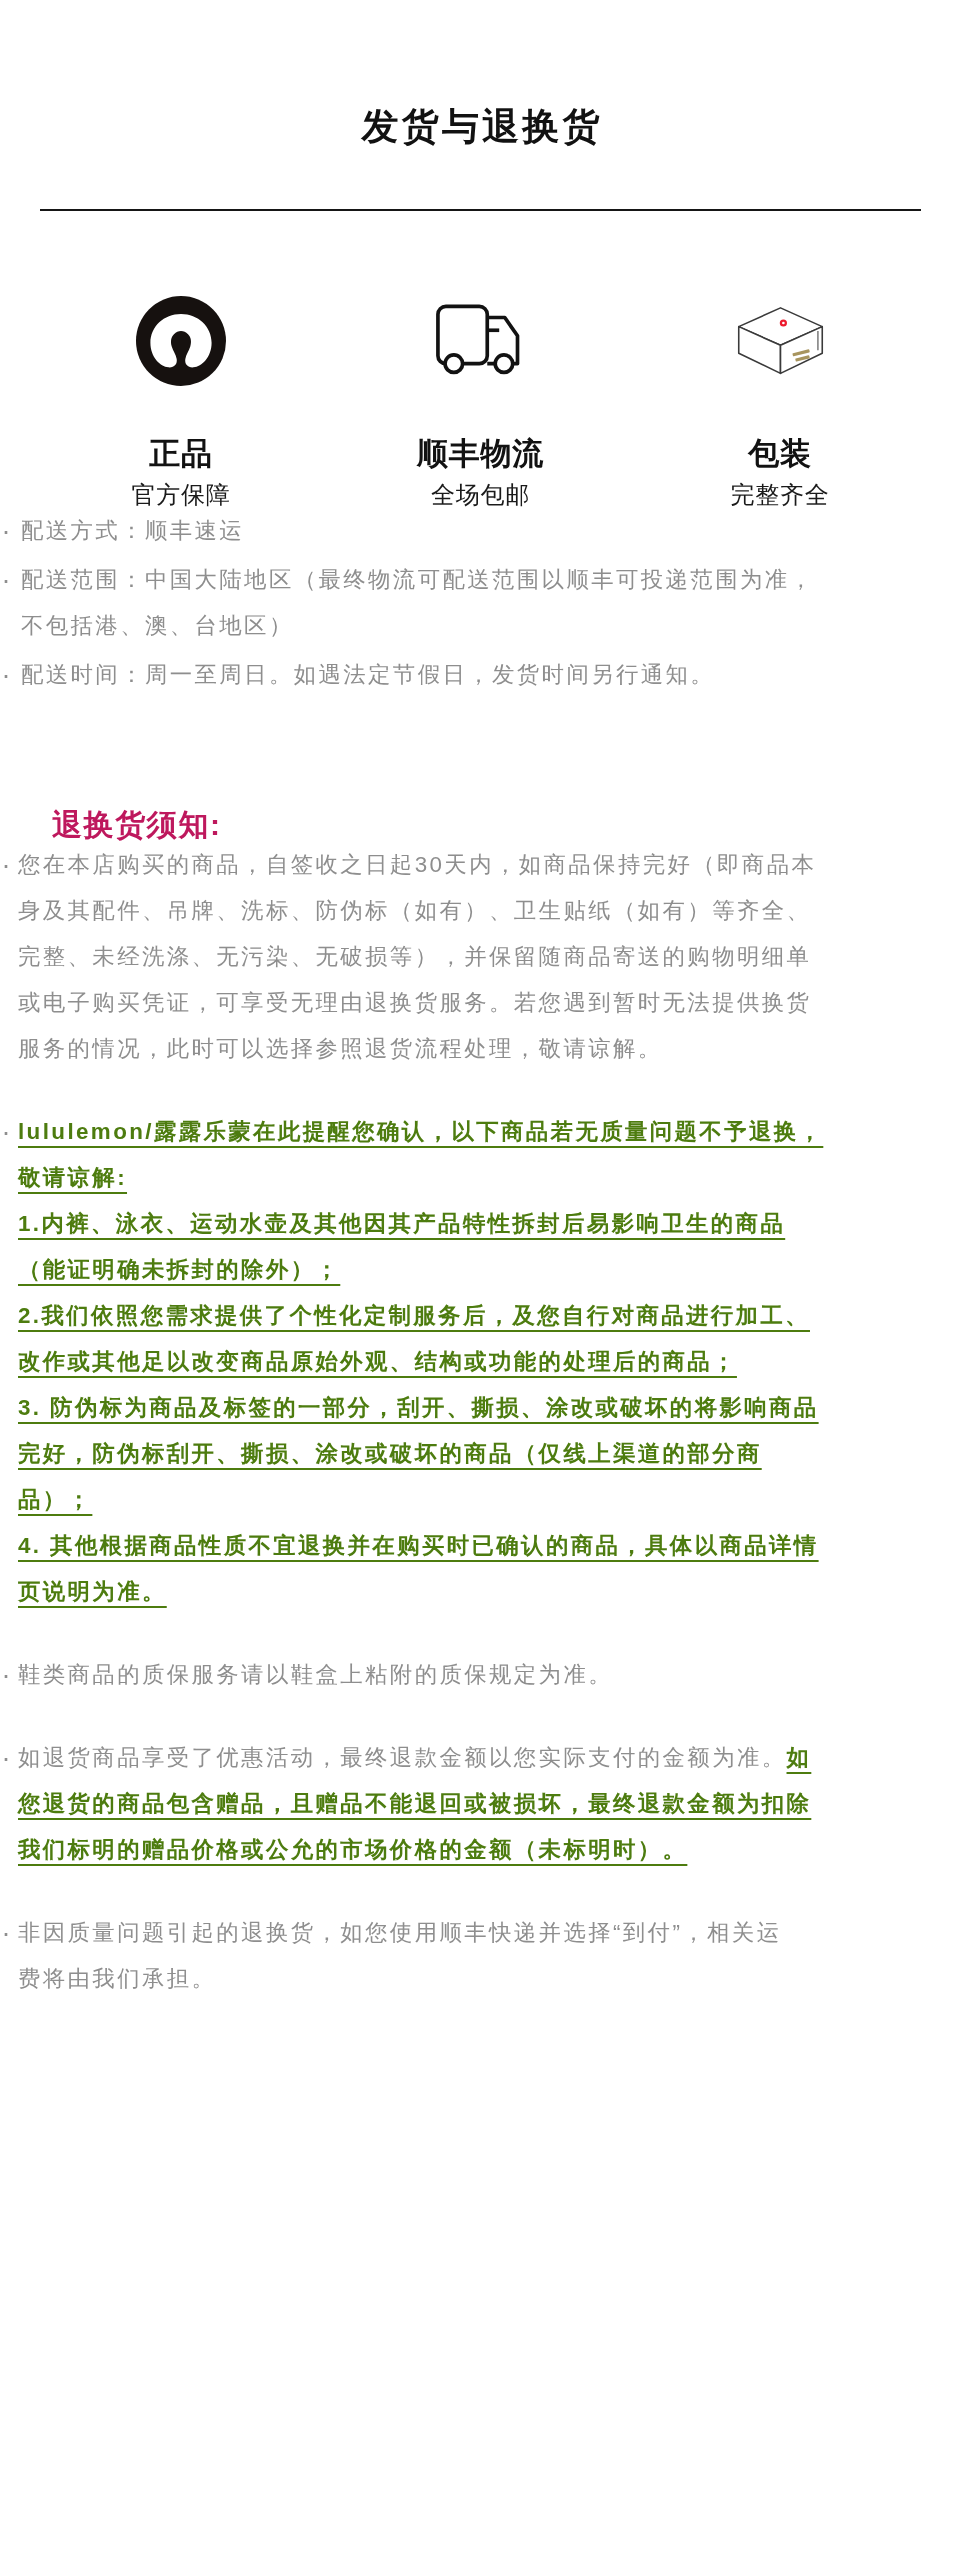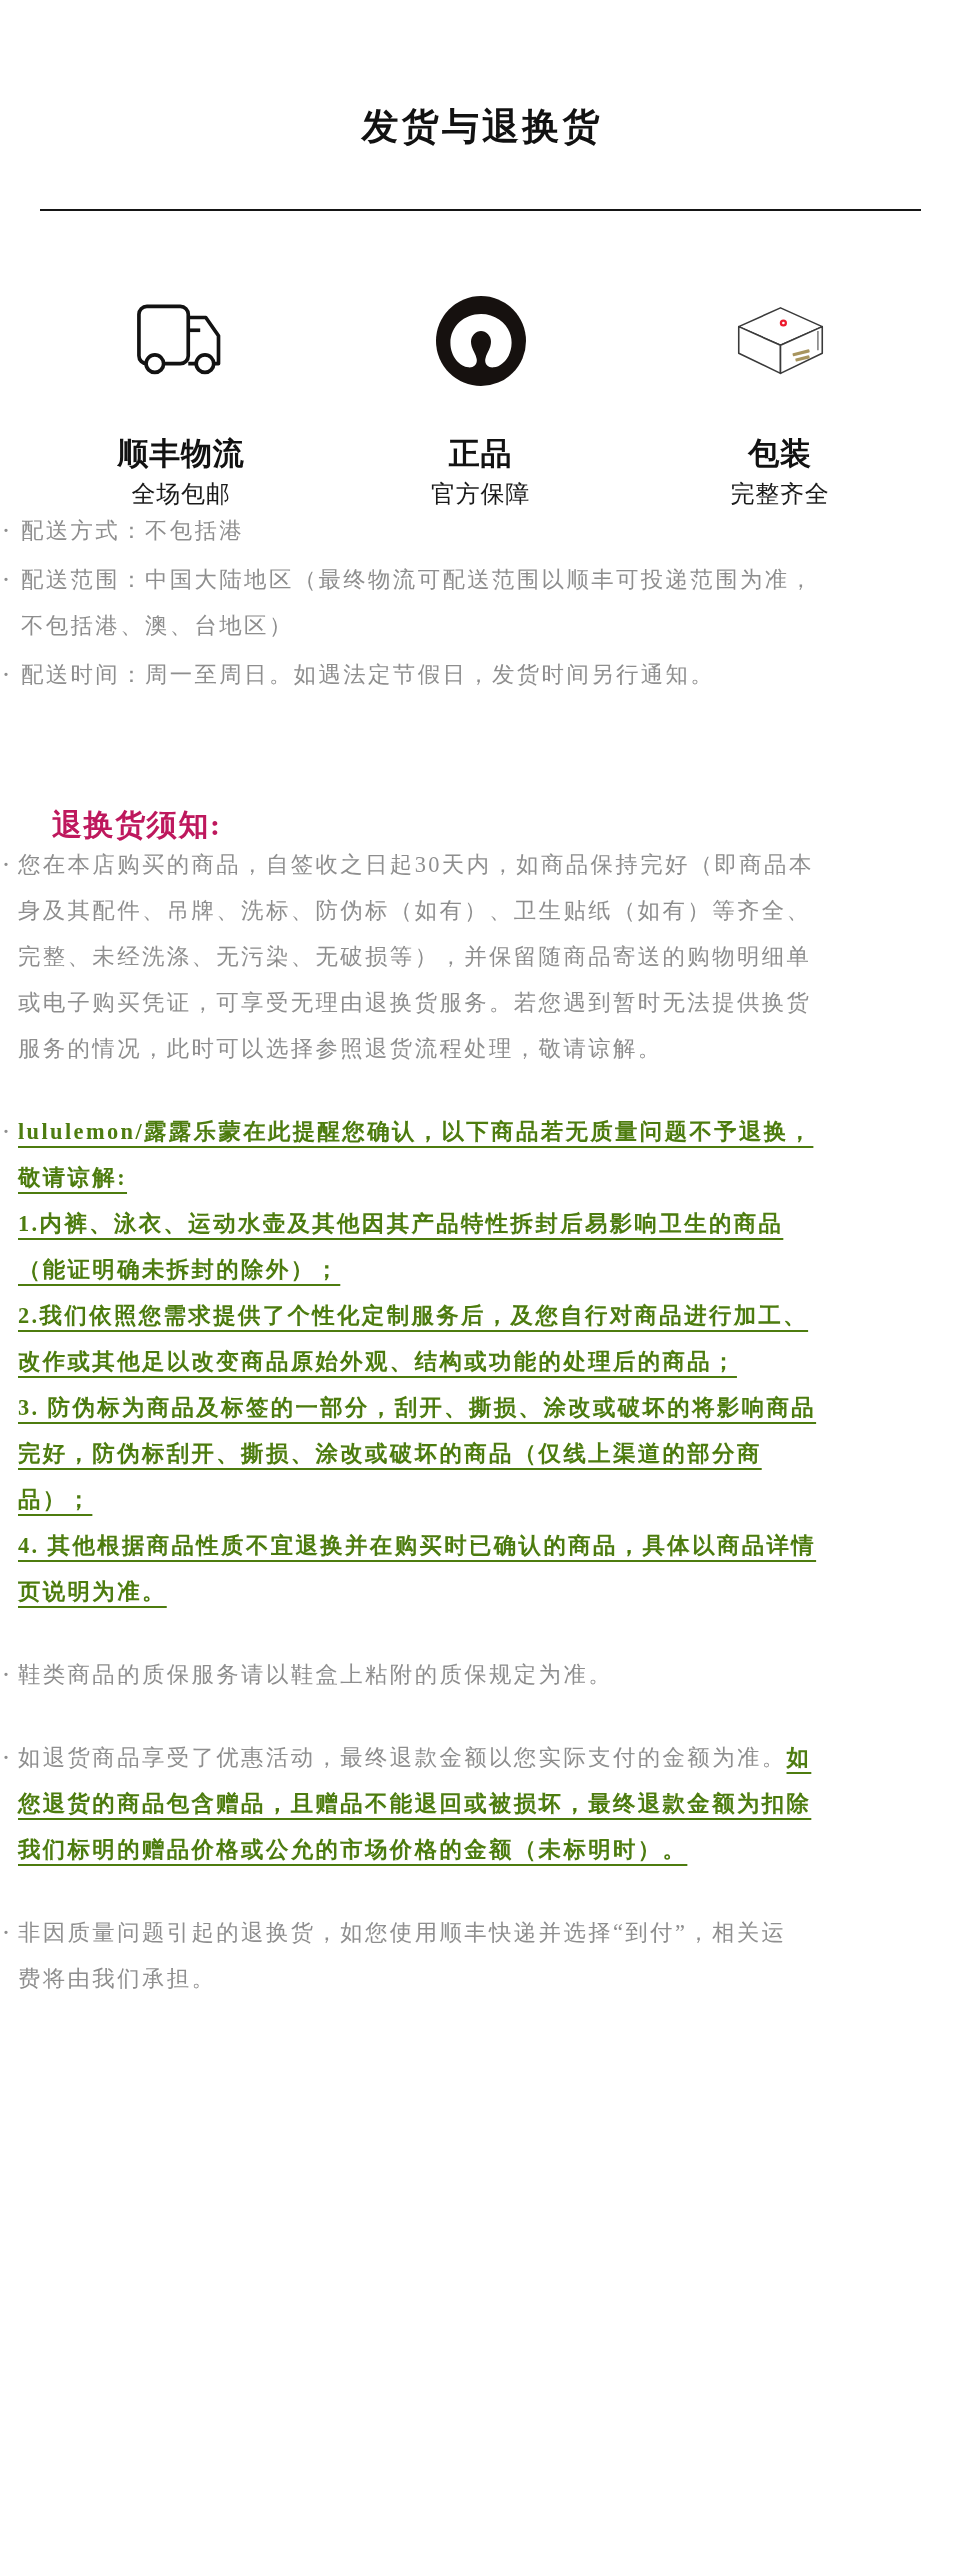--- a/index.html
+++ b/index.html
@@ -1,18 +1,18 @@
 <!DOCTYPE html>
 <html style="font-size:13px"><head>
 <meta charset="utf-8">
 <style>
   html,body{margin:0;padding:0;background:#ffffff;}
   .page{
     width:961px;height:2576px;background:#ffffff;overflow:hidden;
-    font-family:Liberation Serif, serif;
+    font-family:Liberation Sans, sans-serif;
     color:#8e8e8e;position:relative;
   }
   .page-title{
     padding-top:103px;padding-left:3.2px;
     text-align:center;font-size:37px;line-height:48px;font-weight:700;
     color:#121212;letter-spacing:3.2px;
   }
   .title-rule{
     margin:58px 40px 0 40px;height:0;
     border-top:2.4px solid #161616;
@@ -65,47 +65,47 @@
 
 <div class="page">
 
   <div class="page-title">发货与退换货</div>
   <div class="title-rule"></div>
 
   <div class="features">
 
     <div class="feature">
       <div class="feature-icon">
+        <svg viewBox="0 0 100 100" width="90" height="90" aria-hidden="true">
+          <circle cx="50" cy="50" r="50" fill="#16110f"></circle>
+          <path fill="#ffffff" d="M50 20 C31 20 16 34 16 52 C16 68 27 78.5 36 79.3
+            C42 79.9 46.2 76 45.2 70 C44.4 65 41.2 61 39.7 56 C38.2 51 38.7 46 42.2 42.5
+            C44.7 40 47 39 50 39 C53 39 55.3 40 57.8 42.5 C61.3 46 61.8 51 60.3 56
+            C58.8 61 55.6 65 54.8 70 C53.8 76 58 79.9 64 79.3 C73 78.5 84 68 84 52
+            C84 34 69 20 50 20 Z"></path>
+        </svg>
+      </div>
+      <div class="feature-label">正品</div>
+      <div class="feature-sub">官方保障</div>
+    </div>
+
+    <div class="feature">
+      <div class="feature-icon">
         <svg viewBox="0 0 113 93" width="91" height="74" aria-hidden="true">
           <g fill="none" stroke="#121212" stroke-width="4.6" stroke-linejoin="round">
             <rect x="3" y="3" width="62" height="72" rx="10"></rect>
             <path d="M65 17 H87 L103 40 V75 H65"></path>
             <path d="M65 33 H80"></path>
           </g>
           <circle cx="23" cy="75" r="11" fill="#fff" stroke="#121212" stroke-width="4.6"></circle>
           <circle cx="86" cy="75" r="11" fill="#fff" stroke="#121212" stroke-width="4.6"></circle>
         </svg>
       </div>
       <div class="feature-label">顺丰物流</div>
       <div class="feature-sub">全场包邮</div>
-    </div>
-
-    <div class="feature">
-      <div class="feature-icon">
-        <svg viewBox="0 0 100 100" width="90" height="90" aria-hidden="true">
-          <circle cx="50" cy="50" r="50" fill="#16110f"></circle>
-          <path fill="#ffffff" d="M50 20 C31 20 16 34 16 52 C16 68 27 78.5 36 79.3
-            C42 79.9 46.2 76 45.2 70 C44.4 65 41.2 61 39.7 56 C38.2 51 38.7 46 42.2 42.5
-            C44.7 40 47 39 50 39 C53 39 55.3 40 57.8 42.5 C61.3 46 61.8 51 60.3 56
-            C58.8 61 55.6 65 54.8 70 C53.8 76 58 79.9 64 79.3 C73 78.5 84 68 84 52
-            C84 34 69 20 50 20 Z"></path>
-        </svg>
-      </div>
-      <div class="feature-label">正品</div>
-      <div class="feature-sub">官方保障</div>
     </div>
 
     <div class="feature">
       <div class="feature-icon">
         <svg viewBox="0 0 140 100" width="101" height="72" aria-hidden="true">
           <g fill="#ffffff" stroke="#3a3a3a" stroke-width="2.2" stroke-linejoin="round">
             <path d="M70 4 L128 30 L70 56 L12 30 Z"></path>
             <path d="M12 30 L12 67 L70 95 L70 56 Z"></path>
             <path d="M128 30 L128 67 L70 95 L70 56 Z"></path>
           </g>
@@ -118,21 +118,21 @@
           </g>
         </svg>
       </div>
       <div class="feature-label">包装</div>
       <div class="feature-sub">完整齐全</div>
     </div>
 
   </div>
 
   <ul class="plain shipping-list">
-      <li class="bullet"><span class="seg">配送方式：不包括港</span></li>
+      <li class="bullet"><span class="seg">配送方式：顺丰速运</span></li>
       <li class="bullet"><span class="seg">配送范围：中国大陆地区（最终物流可配送范围以顺丰可投递范围为准，
 不包括港、澳、台地区）</span></li>
       <li class="bullet"><span class="seg">配送时间：周一至周日。如遇法定节假日，发货时间另行通知。</span></li>
     </ul>
 
   <div class="returns-heading">退换货须知:</div>
 
   <ul class="plain returns-list">
       <li class="bullet"><span class="seg">您在本店购买的商品，自签收之日起30天内，如商品保持完好（即商品本
 身及其配件、吊牌、洗标、防伪标（如有）、卫生贴纸（如有）等齐全、

